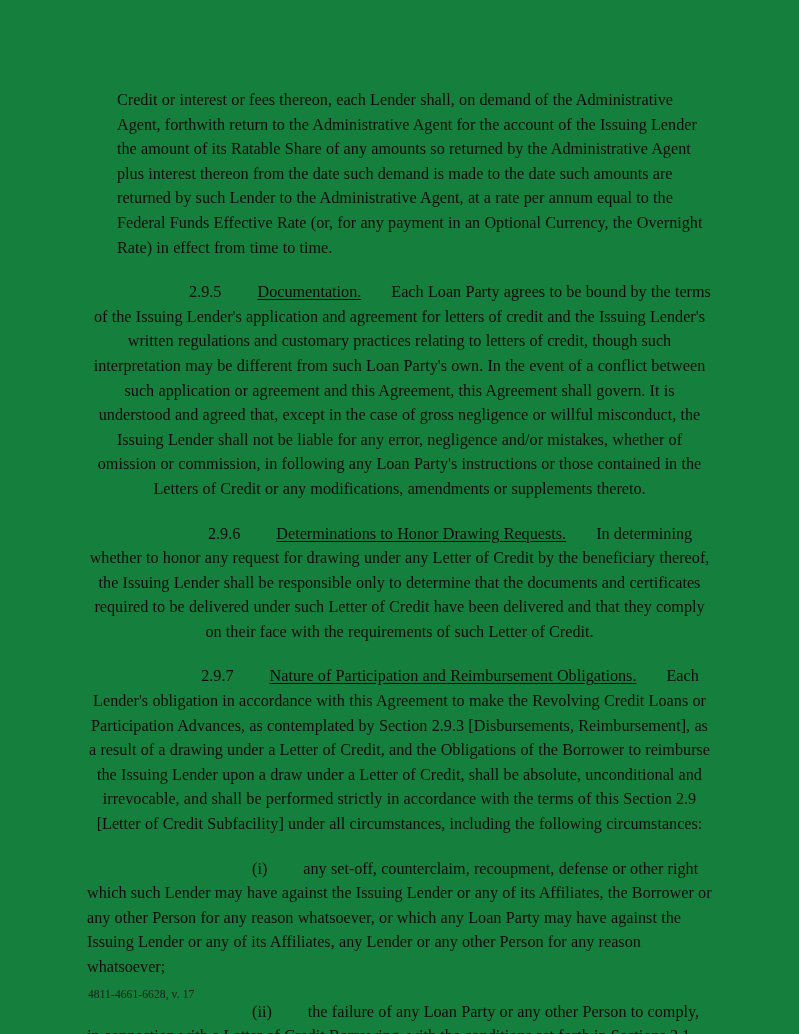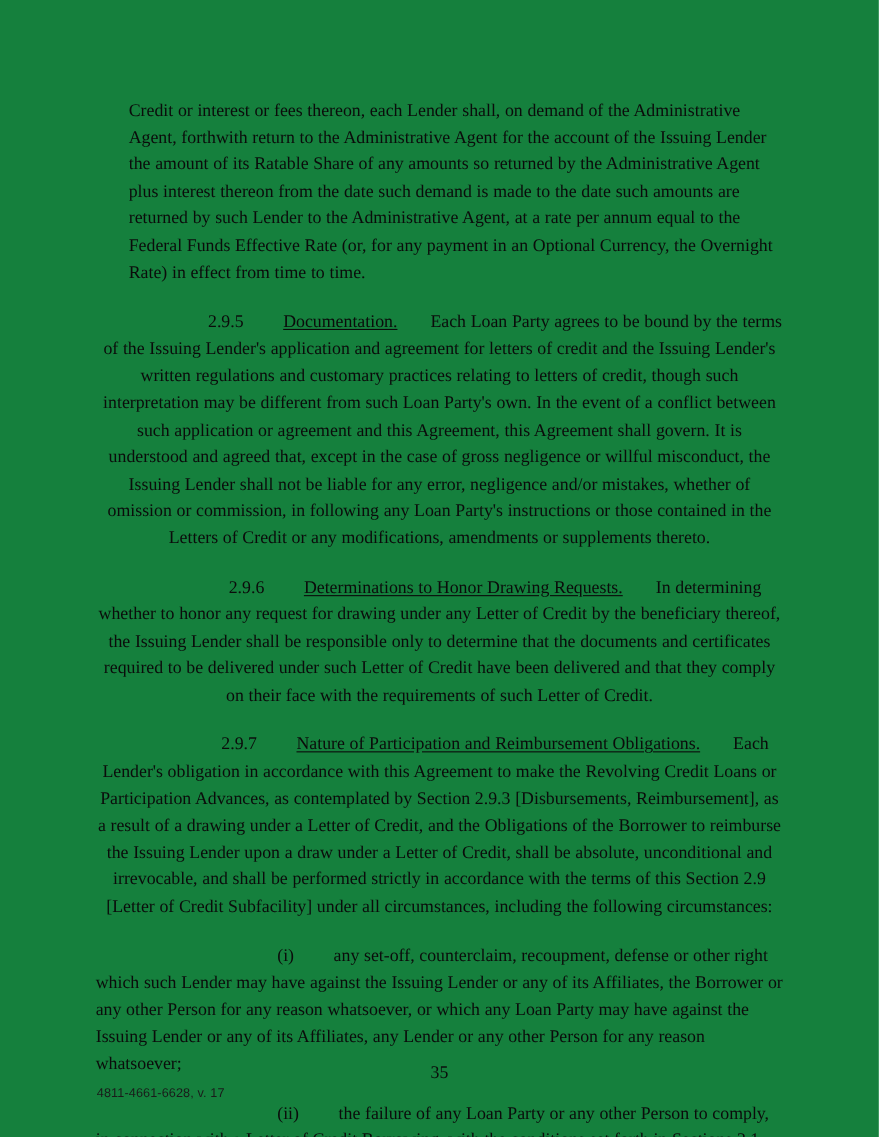--- a/index.html
+++ b/index.html
@@ -71,21 +71,21 @@
     text-align: center;
     font-size: 16.2px;
     font-family: "Liberation Serif", "DejaVu Serif", serif;
     color: #0b0b0b;
   }
   .footer-docid {
     position: absolute;
     left: 88px;
     top: 988px;
     font-size: 11.5px;
-    font-family: Liberation Sans, sans-serif;
+    font-family: Liberation Serif, serif;
     color: #1a1a1a;
     letter-spacing: 0.1px;
   }
 </style>
 </head>
 <body>
 
 <div class="page">
 
   <div class="content">
@@ -97,17 +97,16 @@
     <p class="para section"><span class="secnum">2.9.6</span><span class="tabgap"></span><span class="heading">Determinations to Honor Drawing Requests.</span><span class="tabgap-sm"></span><span>In determining whether to honor any request for drawing under any Letter of Credit by the beneficiary thereof, the Issuing Lender shall be responsible only to determine that the documents and certificates required to be delivered under such Letter of Credit have been delivered and that they comply on their face with the requirements of such Letter of Credit.</span></p>
 
     <p class="para section"><span class="secnum">2.9.7</span><span class="tabgap"></span><span class="heading">Nature of Participation and Reimbursement Obligations.</span><span class="tabgap-sm"></span><span>Each Lender's obligation in accordance with this Agreement to make the Revolving Credit Loans or Participation Advances, as contemplated by Section 2.9.3 [Disbursements, Reimbursement], as a result of a drawing under a Letter of Credit, and the Obligations of the Borrower to reimburse the Issuing Lender upon a draw under a Letter of Credit, shall be absolute, unconditional and irrevocable, and shall be performed strictly in accordance with the terms of this Section 2.9 [Letter of Credit Subfacility] under all circumstances, including the following circumstances:</span></p>
 
     <p class="para clause"><span>(i)</span><span class="tabgap"></span><span>any set-off, counterclaim, recoupment, defense or other right which such Lender may have against the Issuing Lender or any of its Affiliates, the Borrower or any other Person for any reason whatsoever, or which any Loan Party may have against the Issuing Lender or any of its Affiliates, any Lender or any other Person for any reason whatsoever;</span></p>
 
     <p class="para clause"><span>(ii)</span><span class="tabgap"></span><span>the failure of any Loan Party or any other Person to comply, in connection with a Letter of Credit Borrowing, with the conditions set forth in Sections 2.1 [Revolving Credit Commitments], 2.5 [Revolving Credit Loan Requests; Swing Loan Requests], 2.6 [Making Revolving Credit Loans and Swing Loans; Etc.] or 7.2 [Each Loan or Letter of Credit] or as otherwise set forth in this Agreement for the making of a Revolving Credit Loan, it being acknowledged that such conditions are not required for the making of a Letter of Credit Borrowing and the obligation of the Lenders to make Participation Advances under Section 2.9.3 [Disbursements, Reimbursement];</span></p>
 
   </div>
 
-  <div class="footer-page-number">35</div>
 
   <div class="footer-docid">4811-4661-6628, v. 17</div>
 
 </div>
 
 </body></html>

